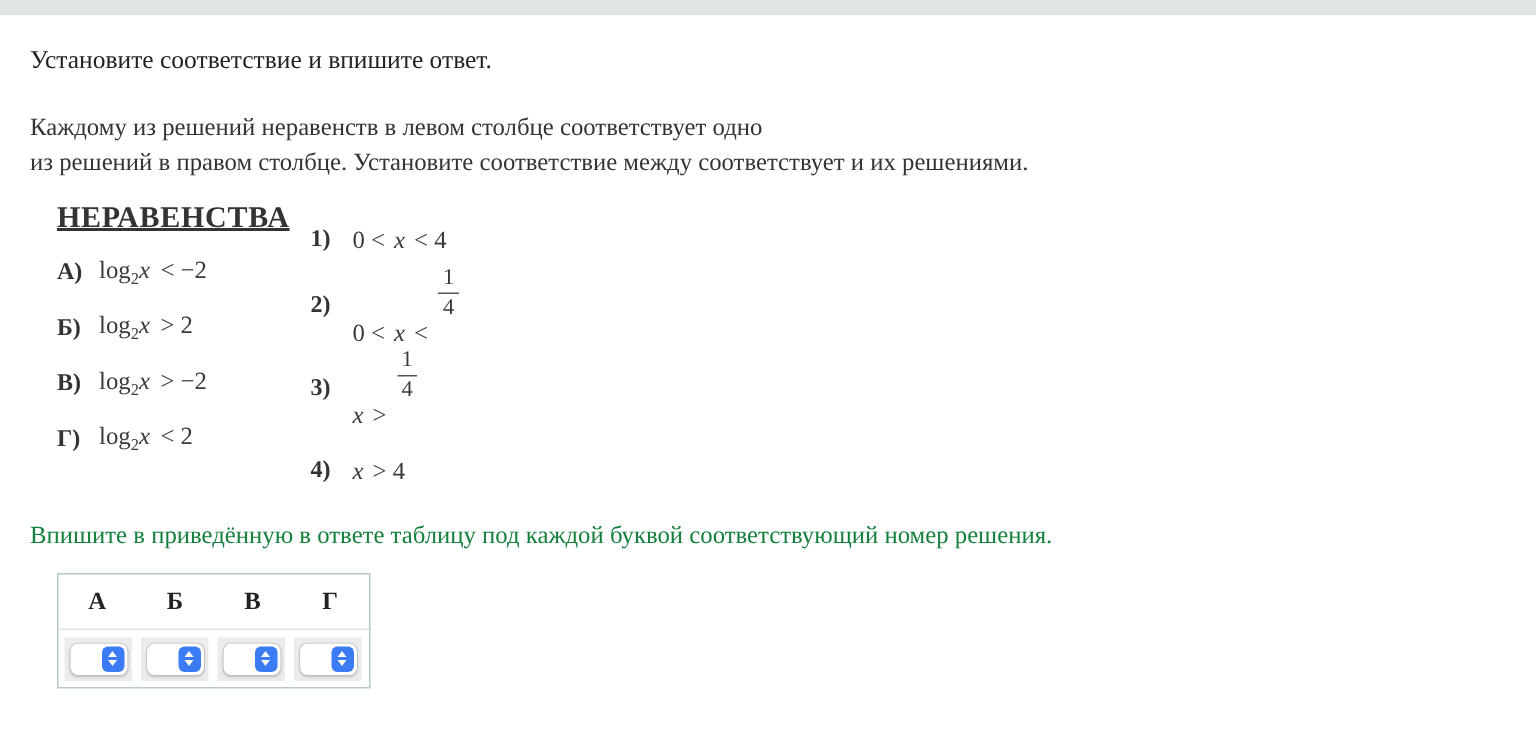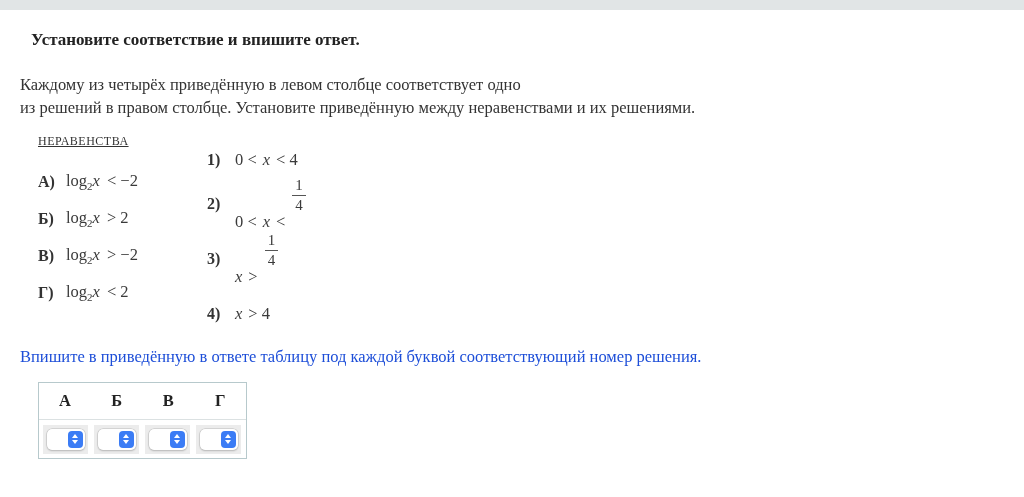--- a/index.html
+++ b/index.html
@@ -8,30 +8,30 @@
     width: 1024px; height: 497px;
     background: #ffffff;
     font-family: "Liberation Serif", serif;
     color: #333;
     overflow: hidden;
   }
   .top-strip { height: 10px; width: 100%; background: #e1e5e6; }
   .content { padding: 0 20px; }
 
   .title {
-    margin: 20px 0 0 11px;
-    font-size: 17px; font-weight: bold; color: #222;
+    margin: 20px 0 0 0;
+    font-size: 17px; font-weight: normal; color: #222;
   }
   .intro { margin-top: 23px; font-size: 16.5px; line-height: 23px; color: #333; }
 
   
   .match { display: flex; margin-left: 18px; margin-top: 15px; }
   .col-ineq { width: 169px; }
   .col-header {
-    font-weight: normal; font-size: 12px; color: #333;
+    font-weight: bold; font-size: 20px; color: #333;
     text-decoration: underline; letter-spacing: 0.5px;
     height: 22px;
   }
   .ineq-rows { margin-top: 7px; }
   .ineq-row { display: flex; align-items: center; height: 37px; }
   .row-label { font-weight: bold; width: 28px; font-size: 16px; }
   .math { font-size: 16.5px; color: #3a3a3a; }
   .math sub { font-size: 11px; }
   .math i { font-style: italic; }
   .tail { margin-left: 7px; }
@@ -45,21 +45,21 @@
   .low { position: relative; top: 19px; }
   .frac {
     display: inline-block; text-align: center;
     font-size: 15px; line-height: 1.1;
     vertical-align: middle; position: relative; top: -9px; margin-left: 7px;
     color: #3a3a3a;
   }
   .frac .num { display: block; padding: 0 3px 1px 3px; border-bottom: 1px solid #555; }
   .frac .den { display: block; padding-top: 1px; }
 
-  .instruction { margin-top: 15px; font-size: 16.5px; color: #1d4ed8; }
+  .instruction { margin-top: 15px; font-size: 16.5px; color: #15803d; }
 
   
   .answer-table {
     margin: 15px 0 0 18px;
     width: 209px;
     border: 1px solid #b7c9cc;
     background: #fff;
   }
   .ans-header {
     display: flex; height: 37px; align-items: center;
@@ -101,22 +101,22 @@
 </head>
 <body>
 
 <div class="top-strip"></div>
 
 <div class="content">
 
   <h1 class="title">Установите соответствие и впишите ответ.</h1>
 
   <div class="intro">
-    <div>Каждому из четырёх приведённую в левом столбце соответствует одно</div>
-    <div>из решений в правом столбце. Установите приведённую между неравенствами и их решениями.</div>
+    <div>Каждому из решений неравенств в левом столбце соответствует одно</div>
+    <div>из решений в правом столбце. Установите соответствие между соответствует и их решениями.</div>
   </div>
 
   <div class="match">
 
     <div class="col-ineq">
       <div class="col-header">НЕРАВЕНСТВА</div>
       <div class="ineq-rows">
 
         <div class="ineq-row">
           <span class="row-label">А)</span>

